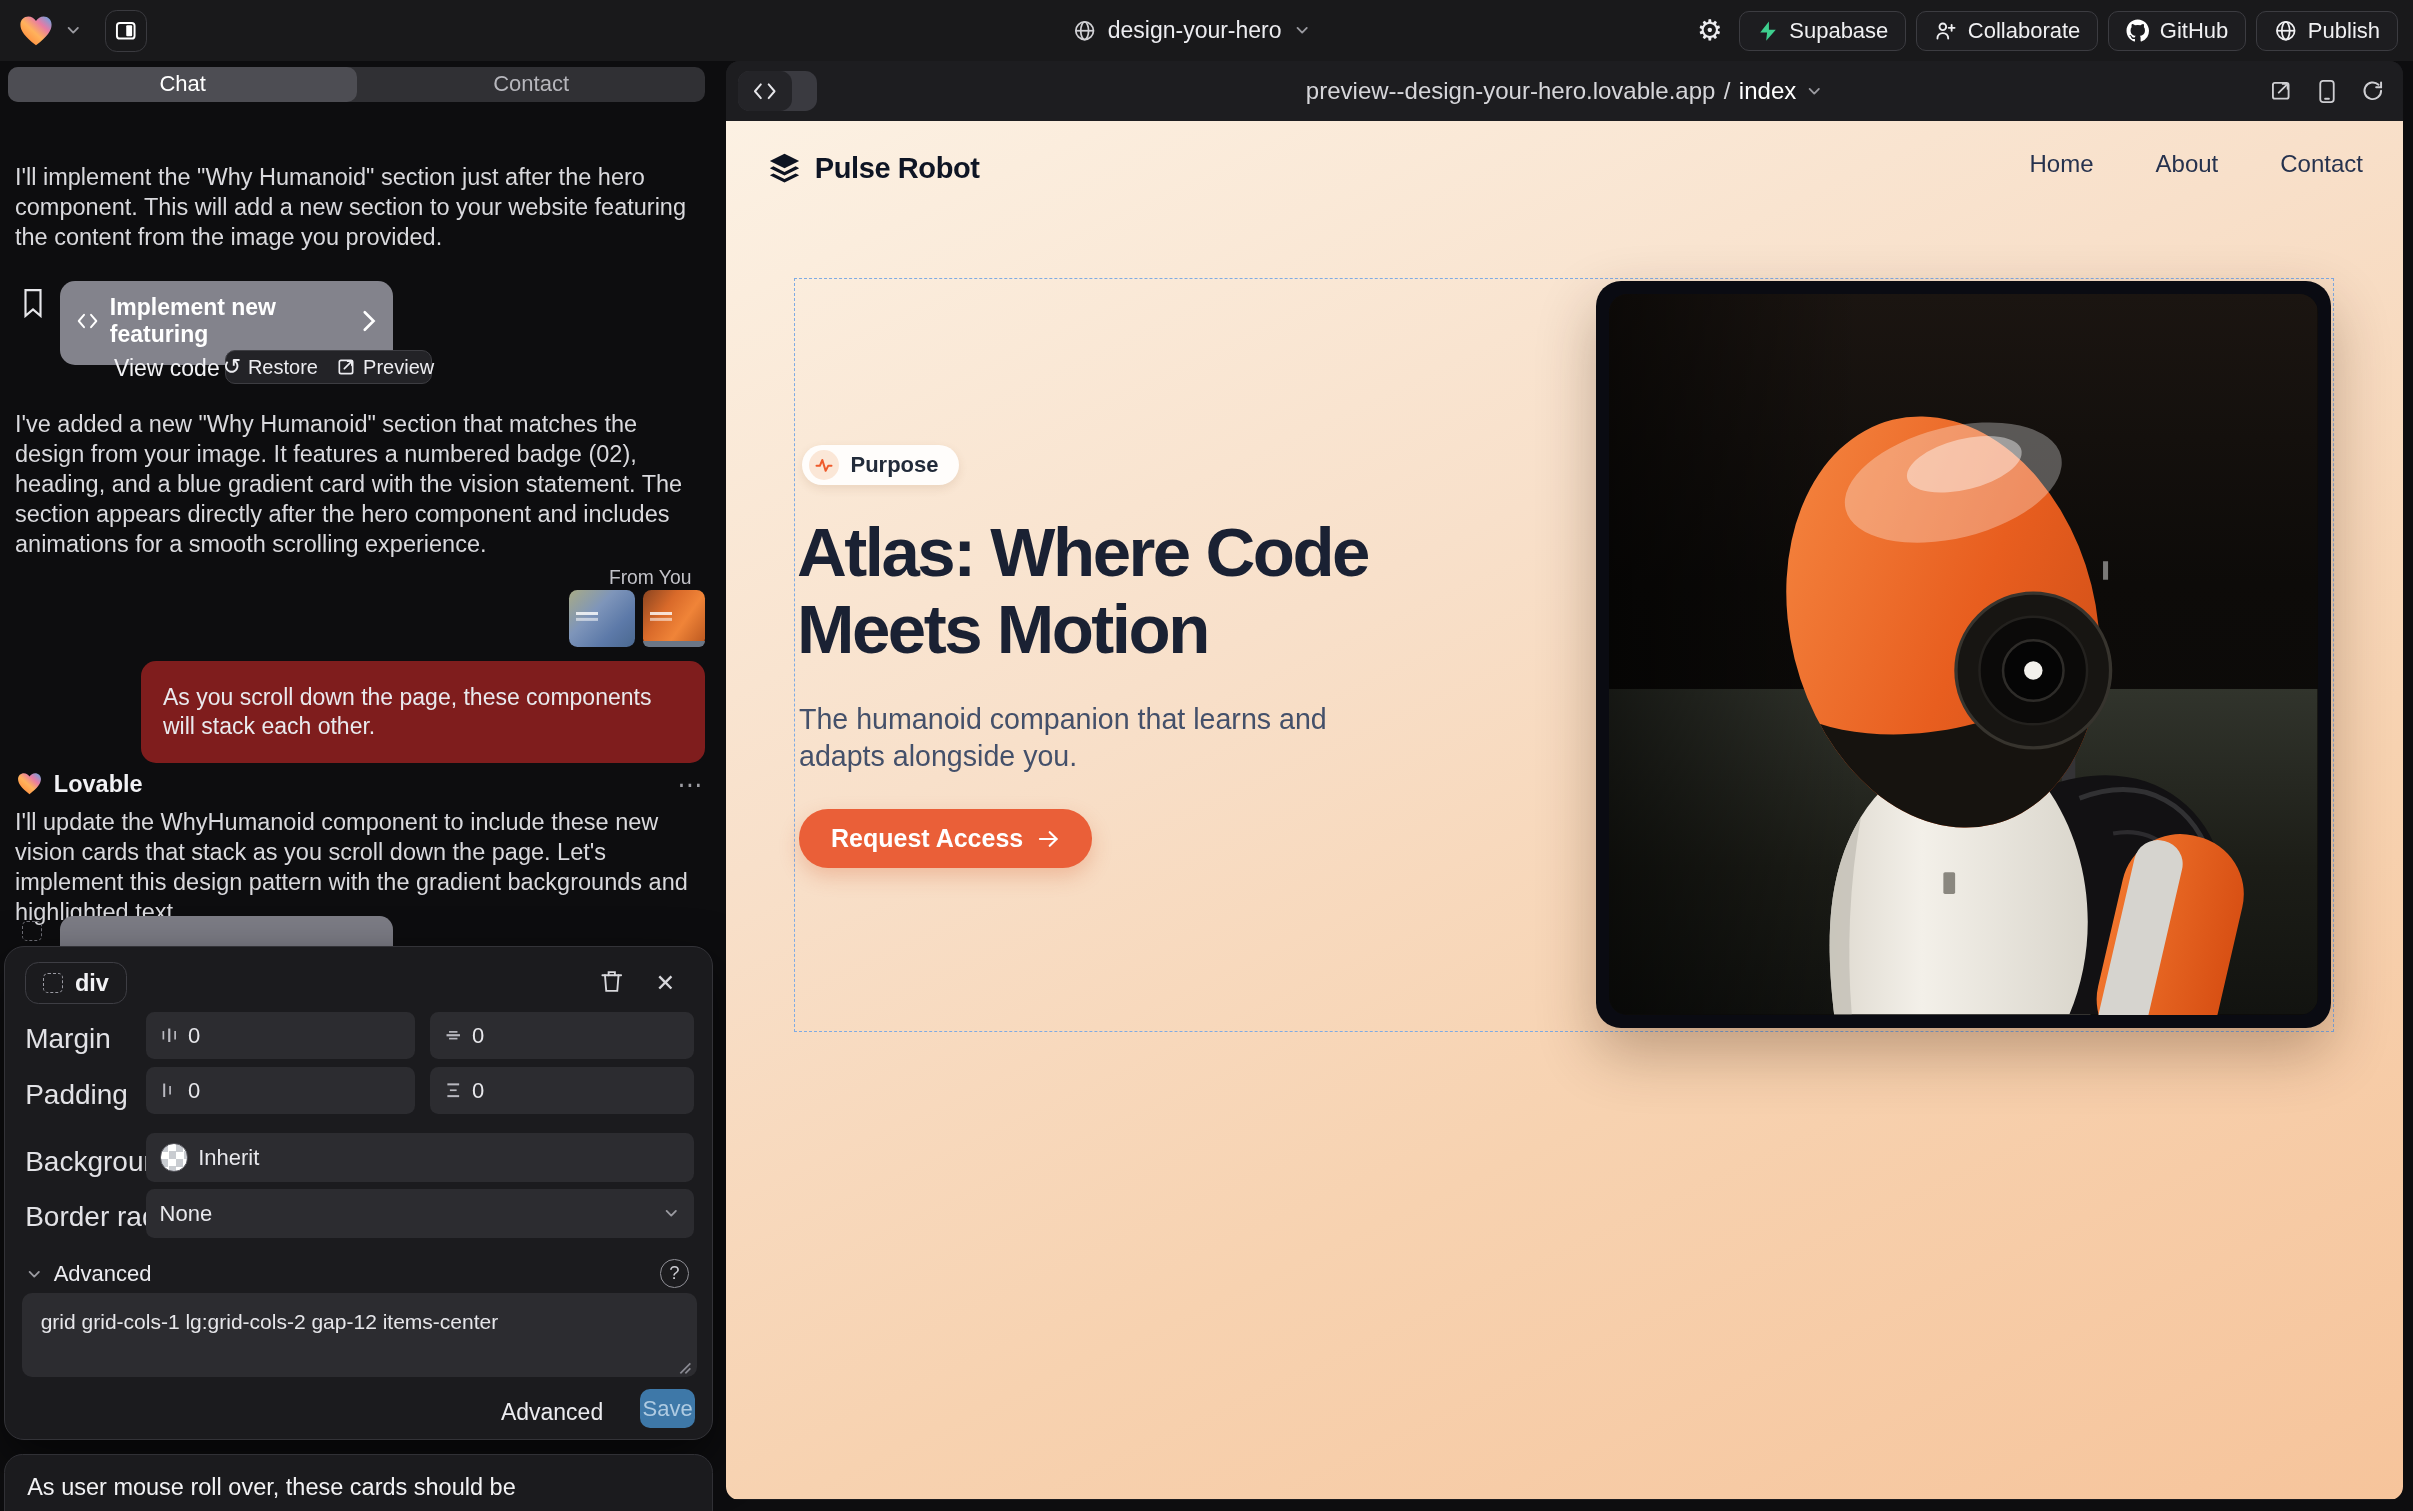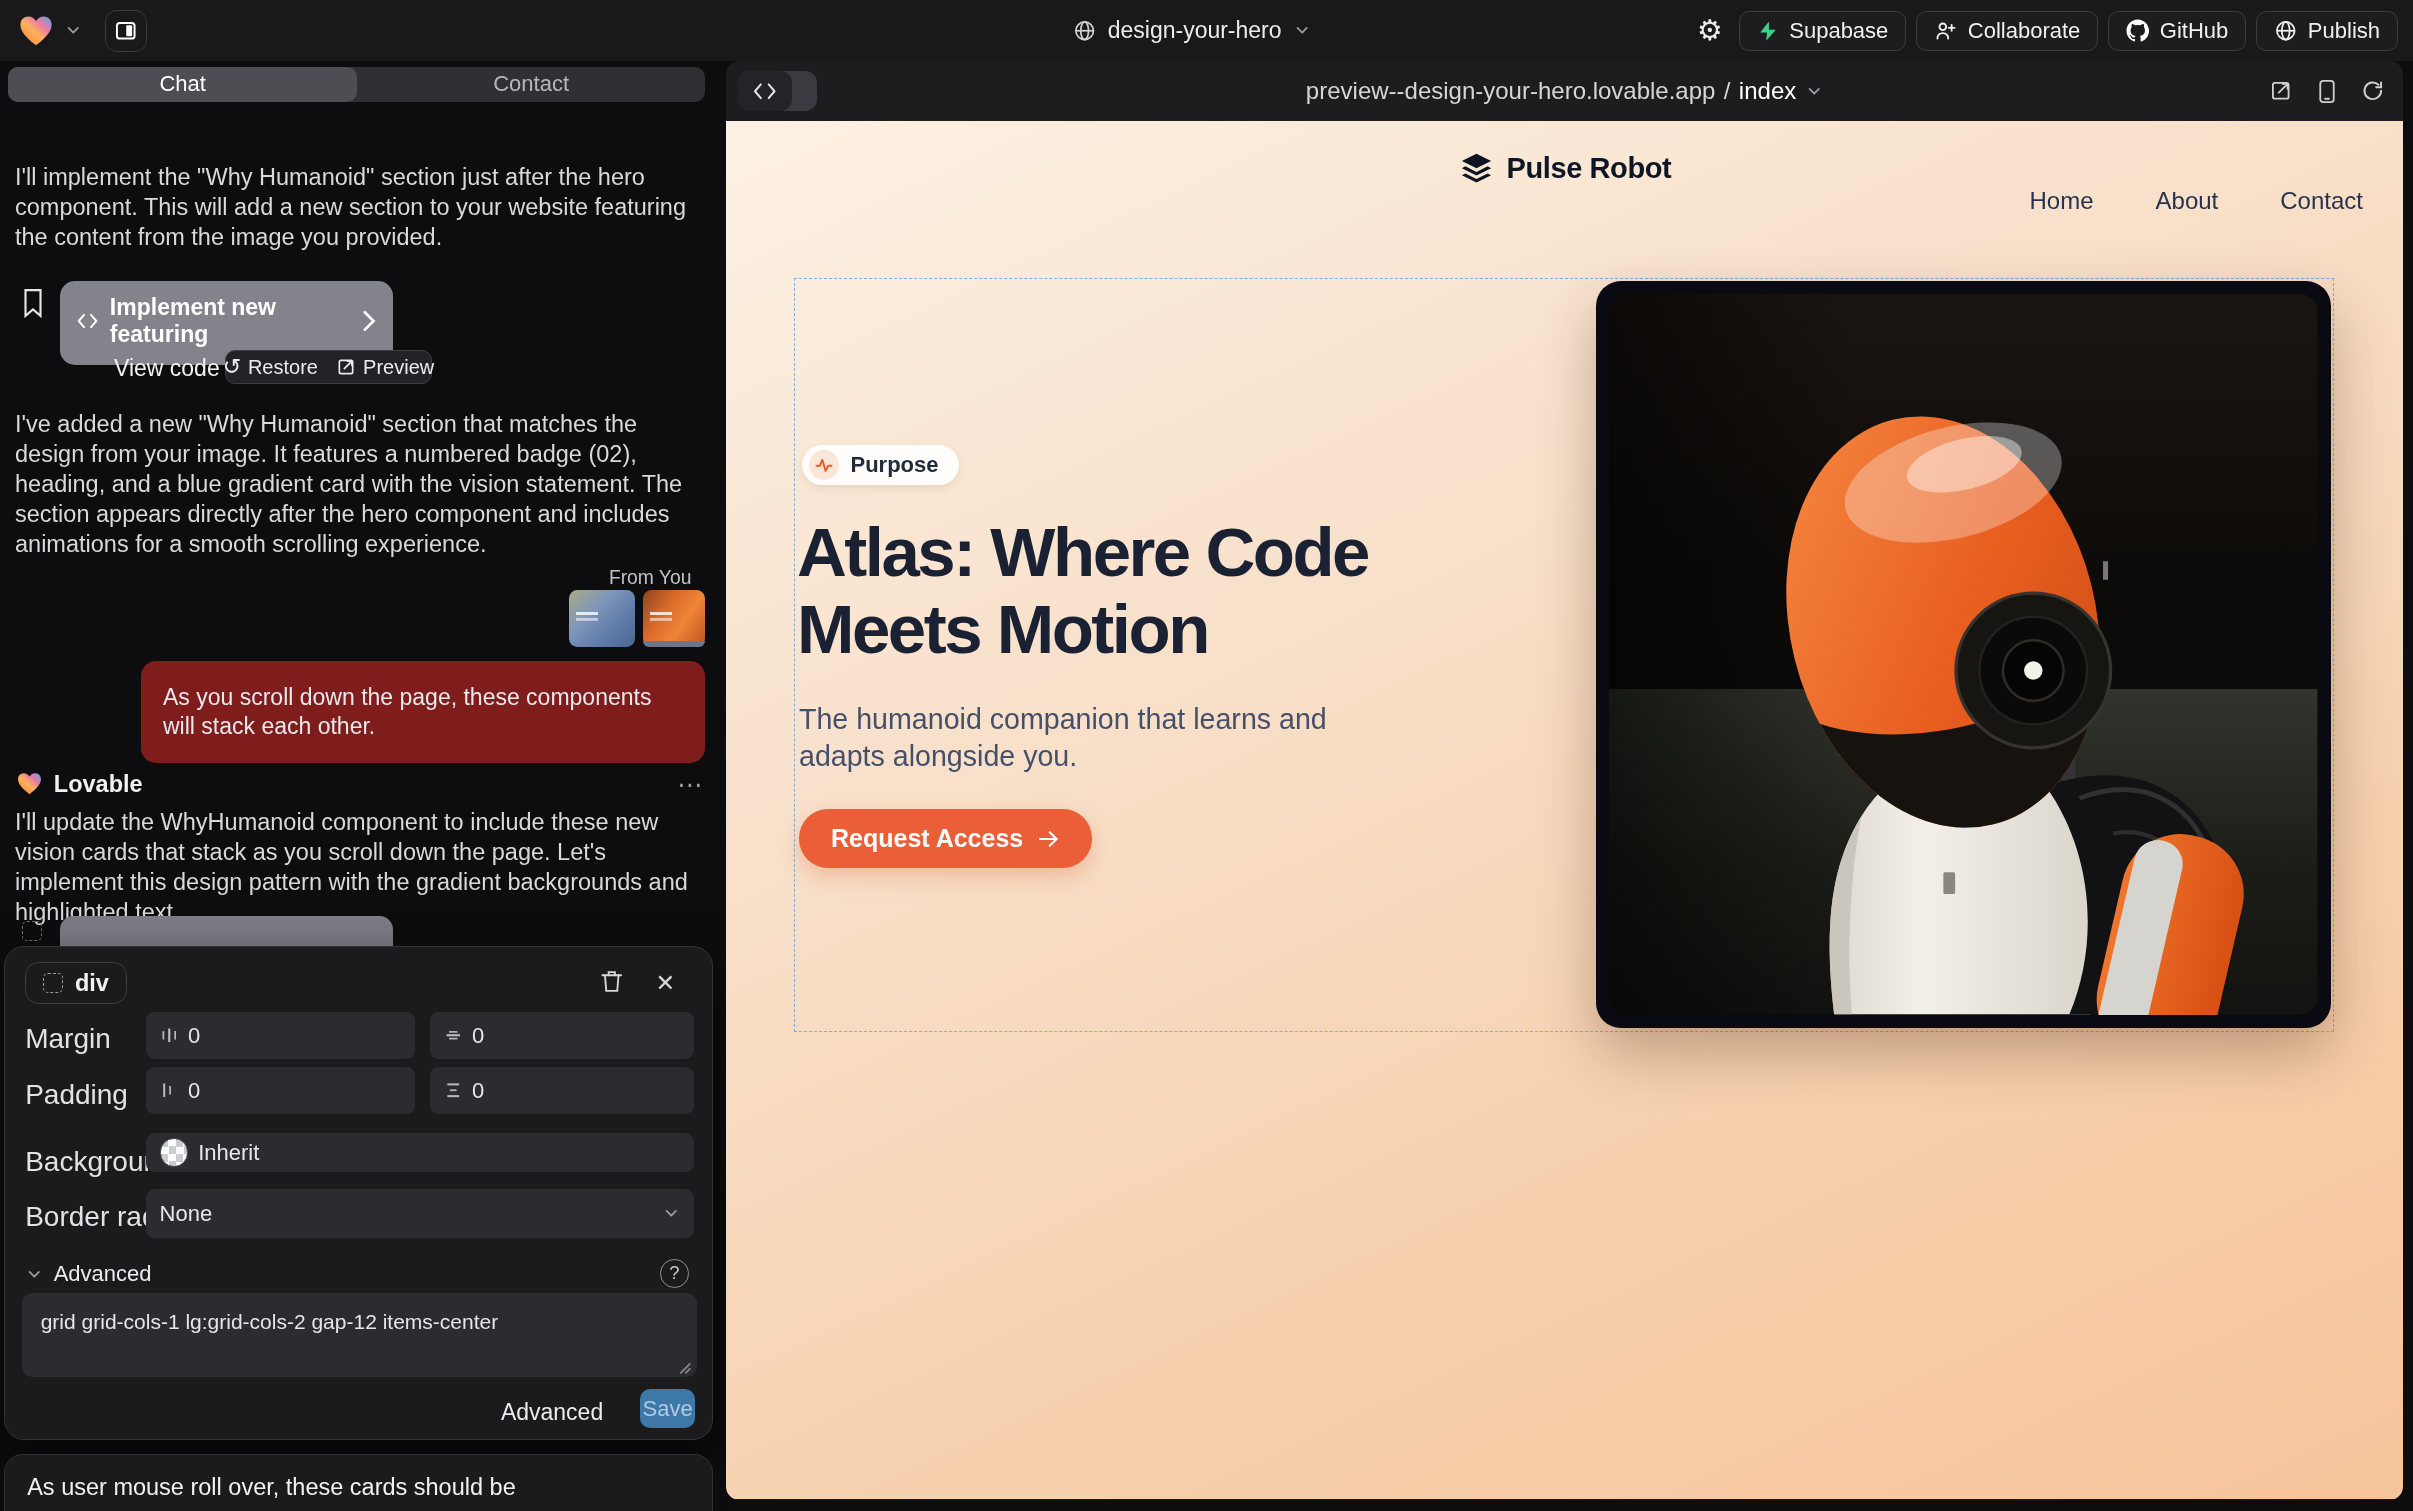--- a/index.html
+++ b/index.html
@@ -83,21 +83,21 @@
   .preview { position:absolute; left:726px; top:61px; width:1677px; height:1439px; border-radius:13.4px; overflow:hidden; background:#1d1d20; }
   .pv-header { position:relative; width:100%; height:60px; background:#1d1d20; }
   .code-toggle { position:absolute; left:11.8px; top:10px; width:79px; height:40px; background:#3a3a40; border-radius:11.8px; cursor:pointer; }
   .code-toggle .inner { position:absolute; left:0; top:0; width:54px; height:40px; background:#242428; border-radius:11.8px; display:flex; align-items:center; justify-content:center; }
   .pv-url { position:absolute; left:0; right:0; top:0; height:60px; display:flex; align-items:center; justify-content:center; gap:8.4px; color:#d6d6da; font-size:24px; }
   .pv-icons { position:absolute; right:18.5px; top:0; height:60px; display:flex; align-items:center; gap:23.5px; }
   .pv-ic { cursor:pointer; }
 
   
   .site { position:absolute; left:0; top:60px; width:1677px; height:1378px; background:linear-gradient(155deg,#fcf1e3 0%,#f8e0ca 35%,#f7d2b0 65%,#f6c49b 100%); }
-  .site-nav { position:absolute; left:40px; right:40px; top:28.6px; height:42px; display:flex; align-items:center;flex-direction:column; }
+  .site-nav { position:absolute; left:40px; right:40px; top:28.6px; height:42px; display:flex; align-items:flex-start; }
   .brand { display:flex; align-items:center; gap:11.8px; color:#0e1524; font-size:29px; font-weight:800; letter-spacing:-0.4px; cursor:pointer; }
   .nav-links { margin-left:auto; display:flex; gap:62px; }
   .nav-link { color:#26324e; font-size:24px; font-weight:500; cursor:pointer; }
 
   .sel-rect { position:absolute; left:68px; top:157px; width:1540px; height:754px; border:1.7px dashed #7fabe3; pointer-events:none; }
 
   .badge { position:absolute; left:76px; top:324px; height:40px; background:#fffdfb; border-radius:20px; display:flex; align-items:center; gap:11.8px; padding:0 20px 0 6.7px; box-shadow:0 3.4px 10px rgba(120,70,30,.12); }
   .badge-ic { width:30px; height:30px; border-radius:50%; background:#fbe7d7; display:flex; align-items:center; justify-content:center; }
   .badge-label { color:#222b3a; font-size:22px; font-weight:700; }
 
@@ -294,21 +294,21 @@
       <div class="fld" style="left:425px; top:120px; width:264px; height:47px;">
         <svg class="mini-ic" viewBox="0 0 22 22">
           <line x1="4" y1="4" x2="18" y2="4" stroke-width="2.4"></line>
             <line x1="7" y1="11" x2="15" y2="11" stroke-width="2"></line>
             <line x1="4" y1="18" x2="18" y2="18" stroke-width="2.4"></line>
         </svg>
         <input value="0" style="">
       </div>
 
       <div class="insp-label" style="top:199px;">Background</div>
-      <div class="fld" style="left:141px; top:186px; width:548px; height:39px;">
+      <div class="fld" style="left:141px; top:186px; width:548px; height:49px;">
         <span class="swatch"></span>
         <span>Inherit</span>
       </div>
 
       <div class="insp-label" style="top:254px;">Border radius</div>
       <div class="fld" style="left:141px; top:242px; width:548px; height:49px;">
         <span>None</span>
         <svg class="chev sel-chev" width="18.5" height="18.5" viewBox="0 0 24 24">
             <polyline points="6 9 12 15 18 9"></polyline>
           </svg>

